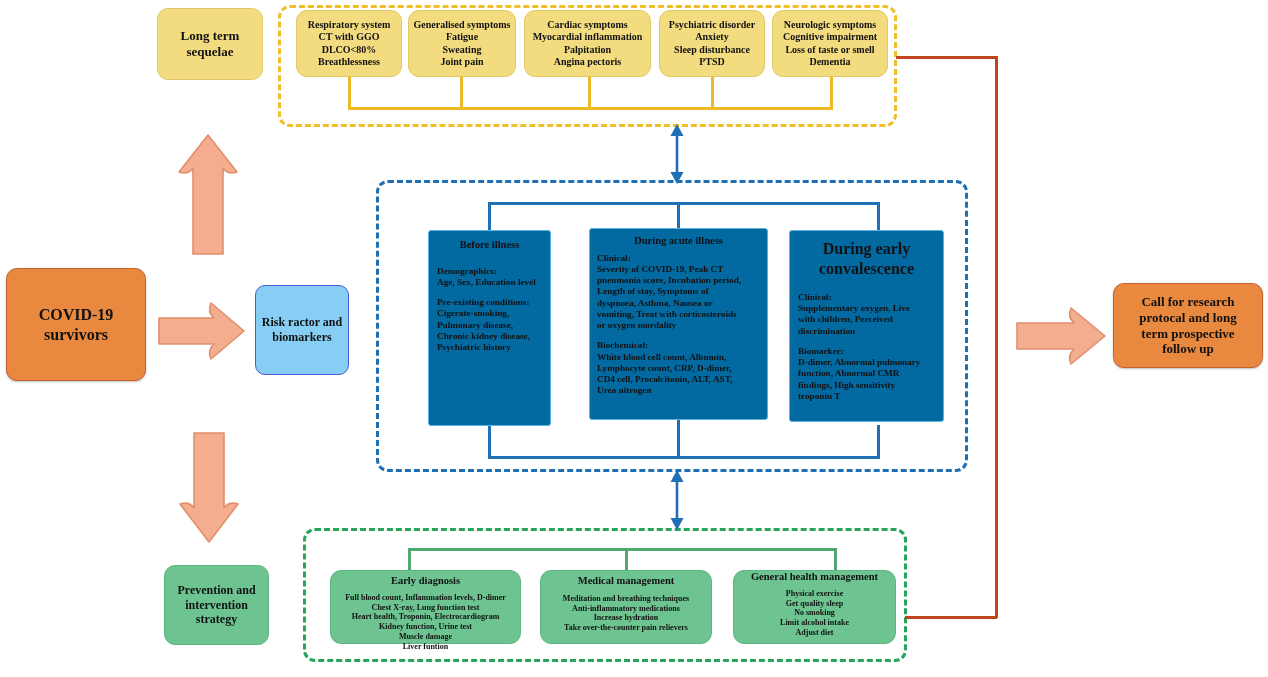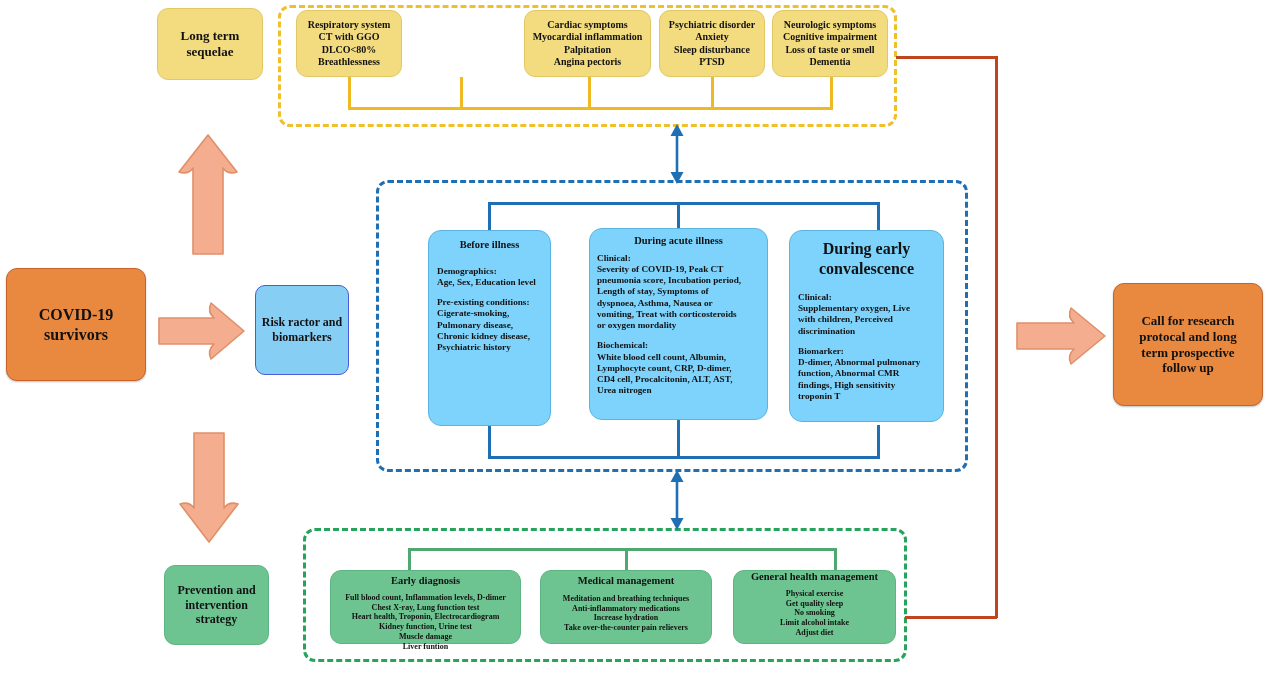--- a/index.html
+++ b/index.html
@@ -49,23 +49,23 @@
   }
   
   .box-yellow{
     background:#F3DC80;
     border:1px solid #E2C864;
     border-radius:11px;
     justify-content:center;
   }
   
   .box-blue{
-    background:#7dd3fc;
+    background:#0369a1;
     border:1px solid #5BB4E0;
-    border-radius:13px;
+    border-radius:3px;
   }
   .box-blue-small{
     background:#87CEF5;
     border:1.4px solid #4A5BD6;
     border-radius:10px;
     justify-content:center;
   }
   
   .box-green{
     background:#6DC491;
@@ -115,20 +115,26 @@
   <div class="ln ln-yellow" style="left:711px;top:77px;width:3px;height:33px;"></div>
   <div class="ln ln-yellow" style="left:830px;top:77px;width:3px;height:33px;"></div>
 
   <div class="node box-yellow" style="left:296px;top:10px;width:106px;height:67px;padding:5px 3px;font-size:10px;">
     <div class="title">Respiratory system</div>
     <div class="body center">CT with GGO</div>
     <div class="body center">DLCO&lt;80%</div>
     <div class="body center">Breathlessness</div>
   </div>
 
+  <div class="node box-yellow" style="left:408px;top:10px;width:108px;height:67px;padding:5px 3px;font-size:10px;">
+    <div class="title">Generalised symptoms</div>
+    <div class="body center">Fatigue</div>
+    <div class="body center">Sweating</div>
+    <div class="body center">Joint pain</div>
+  </div>
 
   <div class="node box-yellow" style="left:524px;top:10px;width:127px;height:67px;padding:5px 3px;font-size:10px;">
     <div class="title">Cardiac symptoms</div>
     <div class="body center">Myocardial inflammation</div>
     <div class="body center">Palpitation</div>
     <div class="body center">Angina pectoris</div>
   </div>
 
   <div class="node box-yellow" style="left:659px;top:10px;width:106px;height:67px;padding:21px 3px;font-size:10px;">
     <div class="title">Psychiatric disorder</div>
@@ -247,21 +253,21 @@
     <div class="title">Risk ractor and</div>
     <div class="title">biomarkers</div>
   </div>
 
   <div class="node box-green-small" style="left:164px;top:565px;width:105px;height:80px;font-size:12px;">
     <div class="title">Prevention and</div>
     <div class="title">intervention</div>
     <div class="title">strategy</div>
   </div>
 
-  <div class="node box-orange" style="left:1113px;top:283px;width:150px;height:123px;font-size:13px;">
+  <div class="node box-orange" style="left:1113px;top:283px;width:150px;height:85px;font-size:13px;">
     <div class="title">Call for research</div>
     <div class="title">protocal and long</div>
     <div class="title">term prospective</div>
     <div class="title">follow up</div>
   </div>
 
   <svg class="fat-arrow" style="left:176px;top:132px;" width="64" height="125" viewBox="0 0 64 125">
     <path d="M32 3 L61 40 Q52 43 47 36 L47 122 L17 122 L17 36 Q12 43 3 40 Z" fill="#F4AE8F" stroke="#E08F69" stroke-width="1.6" stroke-linejoin="round"></path>
   </svg>
 

